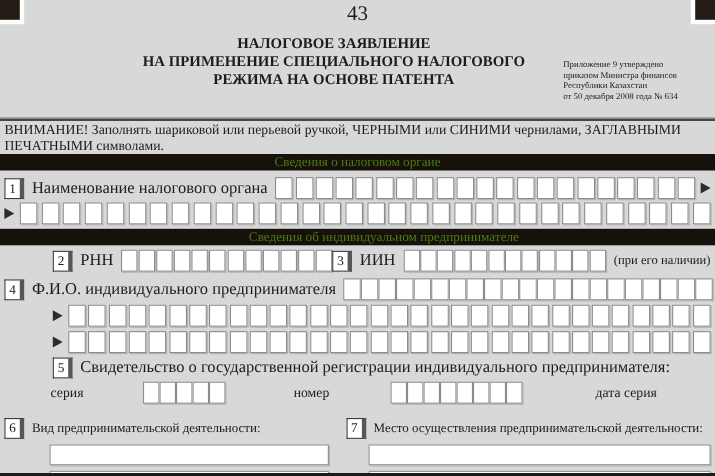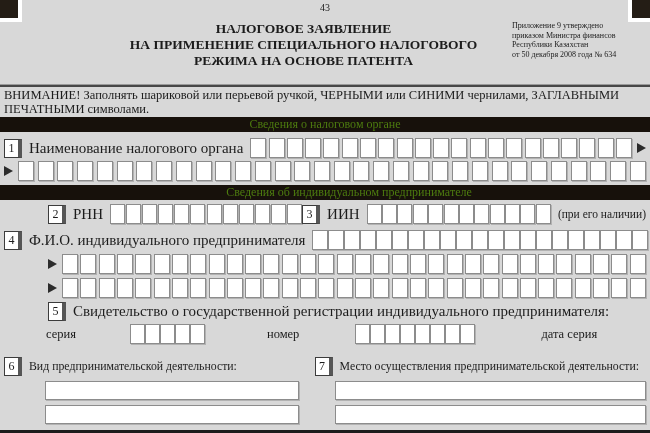--- a/index.html
+++ b/index.html
@@ -12,26 +12,26 @@
   }
   .page { position: relative; width: 650px; height: 433px; overflow: hidden; }
 
   .corner {
     position: absolute; top: 0; width: 18px; height: 18px;
     background: #241d15; box-shadow: 0 0 0 4px #fff;
   }
   .corner-left { left: 0; }
   .corner-right { right: 0; }
 
-  .pageno { text-align: center; font-size: 10px; padding-top: 2px; }
+  .pageno { text-align: center; font-size: 19px; padding-top: 2px; }
 
   .header { display: flex; margin-top: 4px; }
   .header-spacer { width: 95px; }
   .title { flex: 1; text-align: center; font-weight: bold; font-size: 13.5px; line-height: 16px; padding-top: 4px; }
-  .annotation { width: 138px; font-size: 8px; line-height: 9.5px; padding-top: 4px; padding-right: 4px; }
+  .annotation { width: 138px; font-size: 8px; line-height: 9.5px; padding-top: 4px; padding-right: 4px; margin-top: 22px; }
 
   .rule { margin-top: 15px; height: 3px; background: #474747; border-top: 1px solid #9a9a9a; }
 
   .warning { font-size: 12.5px; line-height: 13.5px; padding: 2px 4px 1px 4px; }
 
   .bar {
     background: var(--bar-bg, #17110b); color: #4d7c0f; text-align: center;
     font-size: 12px; height: 15px; line-height: 14px;
   }
 

